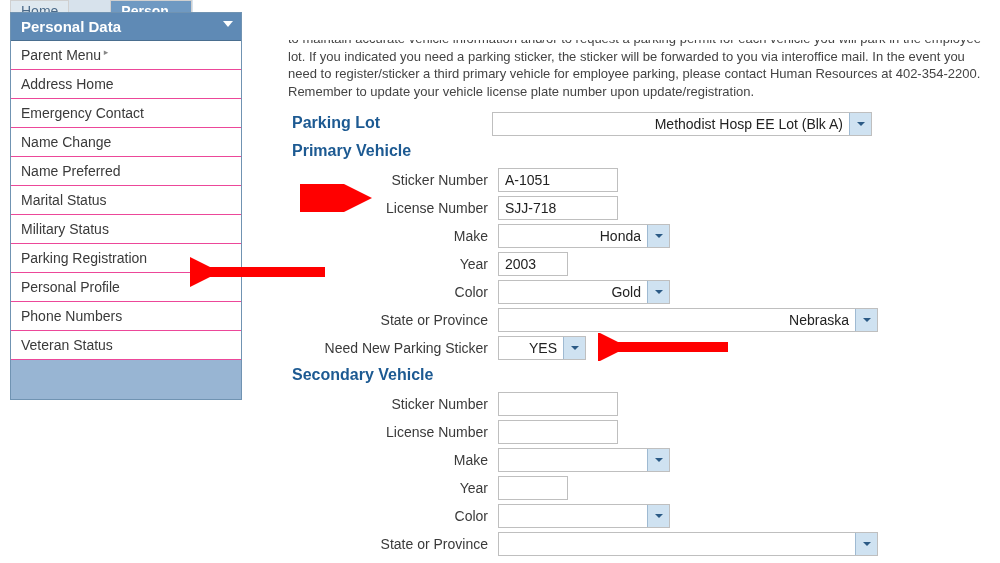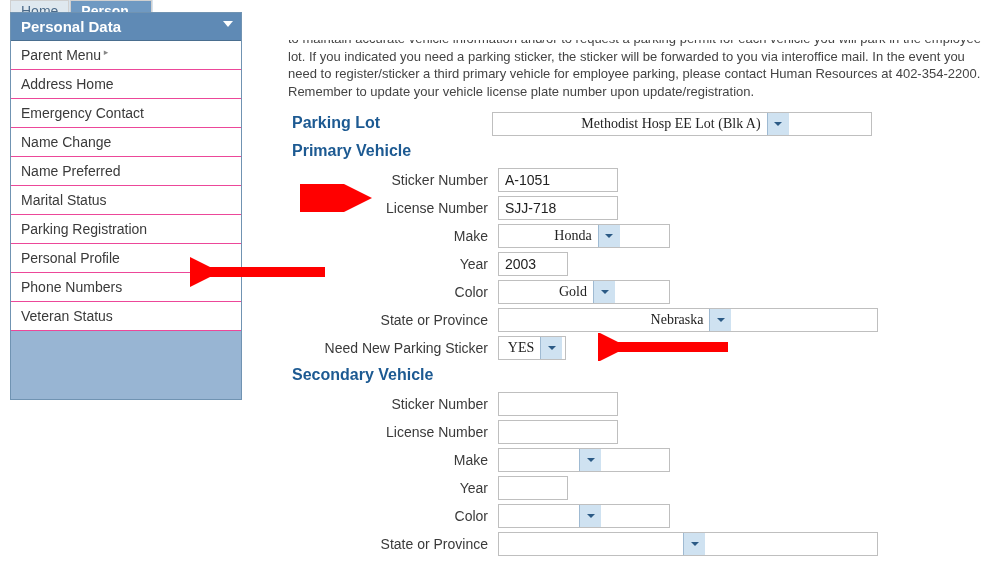--- a/index.html
+++ b/index.html
@@ -1,20 +1,20 @@
 <!DOCTYPE html>
 <html><head>
 <meta charset="utf-8">
 <style>
   * { box-sizing: border-box; margin: 0; padding: 0; }
   html, body { width: 1000px; height: 563px; font-family: Arial, Helvetica, sans-serif; font-size: 14px; color: #333; background: #fff; overflow: hidden; }
   body { position: relative; }
 
   
-  .tabs { position: absolute; left: 10px; top: 0; height: 20px; display: flex; background: #d7e2ec; border-bottom: 1px solid #aab; }
+  .tabs { position: absolute; left: 10px; top: 0; height: 20px; display: flex; background: #d7e2ec; border-bottom: 1px solid #aab; gap: 40px; }
   .tab { padding: 2px 10px; border: 1px solid #d0d0d0; border-bottom: none; font-size: 14px; color: #4c6b8a; background: #dfe8ef; margin-right: 1px; }
   .tab.active { background: #6f99c2; color: #fff; font-weight: bold; }
 
   
   .sidebar { position: absolute; left: 10px; top: 12px; width: 232px; height: 388px; background: #98b5d3; border: 1px solid #7093b2; }
   .sidebar-header { background: #5f8ab5; color: #fff; font-weight: bold; padding: 5px 10px; font-size: 15px; border-bottom: 1px solid #4a6e8f; position: relative; }
   .sidebar-header::after { content: ""; position: absolute; right: 8px; top: 8px; width: 0; height: 0; border-left: 5px solid transparent; border-right: 5px solid transparent; border-top: 6px solid #fff; }
   .menu { background: #fff; }
   .menu-item { padding: 6px 10px; border-bottom: 1px solid #ec4899; color: #3a3a3a; font-size: 14px; cursor: pointer; white-space: nowrap; overflow: hidden; text-overflow: ellipsis; }
   .menu-item.topnote::after { content: " \25B8"; font-size: 9px; color: #888; vertical-align: top; }
@@ -24,30 +24,30 @@
   .intro { font-size: 13px; color: #444; line-height: 1.35; padding: 4px 6px 8px 6px; }
   .intro.cutoff { margin-top: -14px; }
 
   .section { display: flex; align-items: flex-start; margin: 2px 0; }
   .section-title { color: #1d5a92; font-weight: bold; font-size: 16px; padding: 2px 0 4px 10px; width: 210px; }
   .section-title.full { width: auto; }
 
   .row { display: flex; align-items: center; margin: 4px 0; }
   .lbl { width: 216px; text-align: right; padding-right: 10px; color: #3a3a3a; font-size: 14px; }
   input.txt, .sel { border: 1px solid #bfbfbf; height: 24px; padding: 2px 6px; font-size: 14px; color: #222; background: #fff; }
-  .sel { position: relative; display: inline-flex; align-items: center; justify-content: center; padding-right: 0; font-family: Liberation Serif, serif; }
+  .sel { position: relative; display: inline-flex; align-items: center; justify-content: flex-end; padding-right: 0; }
   .sel .val { padding-right: 6px; white-space: nowrap; overflow: hidden; text-overflow: ellipsis; }
   .sel .chev { width: 22px; height: 22px; background: #cfe2f1; border-left: 1px solid #9fbad2; display: inline-flex; align-items: center; justify-content: center; }
   .sel .chev svg { width: 10px; height: 10px; }
 
   
   .w-xl { width: 380px; }
   .w-m  { width: 172px; }
   .w-ms { width: 120px; }
-  .w-s  { width: 68px;  }
+  .w-s  { width: 88px;  }
   .w-xs { width: 70px;  }
 
   
   .arrow { position: absolute; pointer-events: none; }
   .arrow svg { display: block; }
 </style>
 </head>
 <body>
 
 <div class="tabs">
@@ -57,20 +57,21 @@
 
 <div class="sidebar">
   <div class="sidebar-header"><span>Personal Data</span></div>
   <div class="menu">
     <div class="menu-item topnote">Parent Menu</div>
     <div class="menu-item">Address Home</div>
     <div class="menu-item">Emergency Contact</div>
     <div class="menu-item">Name Change</div>
     <div class="menu-item">Name Preferred</div>
     <div class="menu-item">Marital Status</div>
+    <div class="menu-item">Military Status</div>
     <div class="menu-item">Parking Registration</div>
     <div class="menu-item">Personal Profile</div>
     <div class="menu-item">Phone Numbers</div>
     <div class="menu-item">Veteran Status</div>
   </div>
 </div>
 
 <div class="content">
   <div class="intro cutoff">to maintain accurate vehicle information and/or to request a parking permit for each vehicle you will park in the employee lot. If you indicated you need a parking sticker, the sticker will be forwarded to you via interoffice mail. In the event you need to register/sticker a third primary vehicle for employee parking, please contact Human Resources at 402-354-2200. Remember to update your vehicle license plate number upon update/registration.</div>
 

